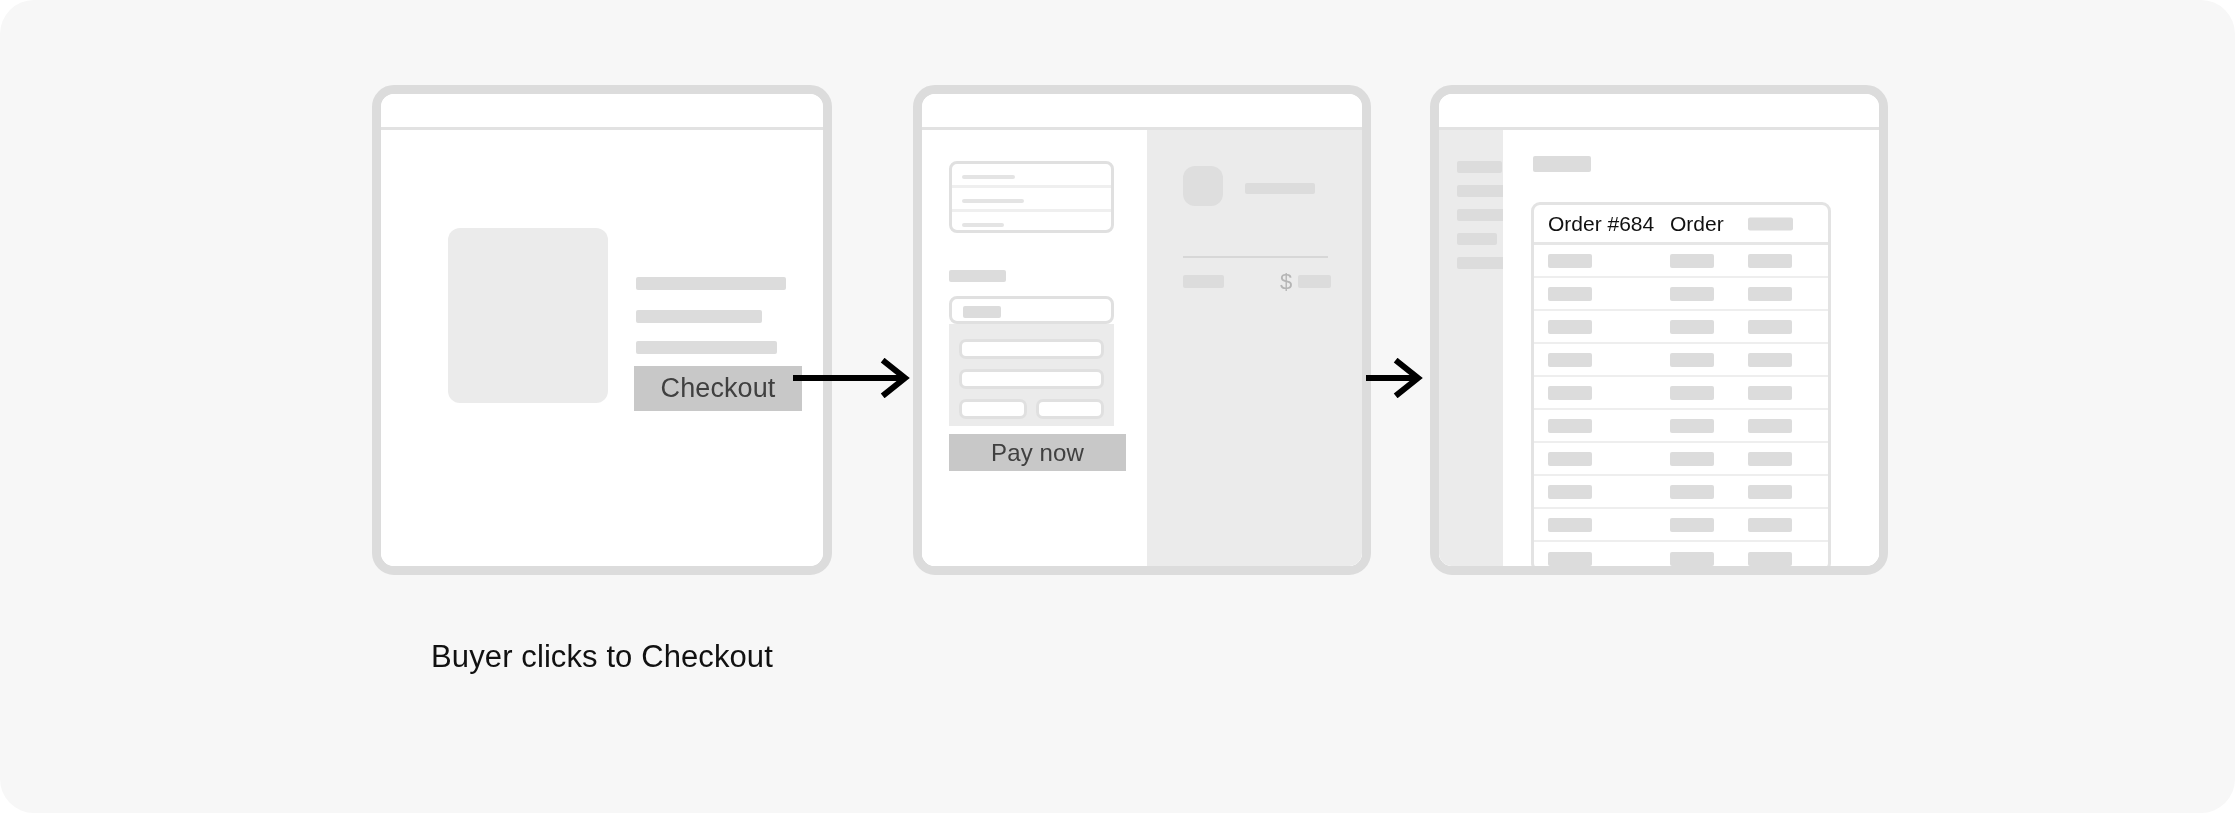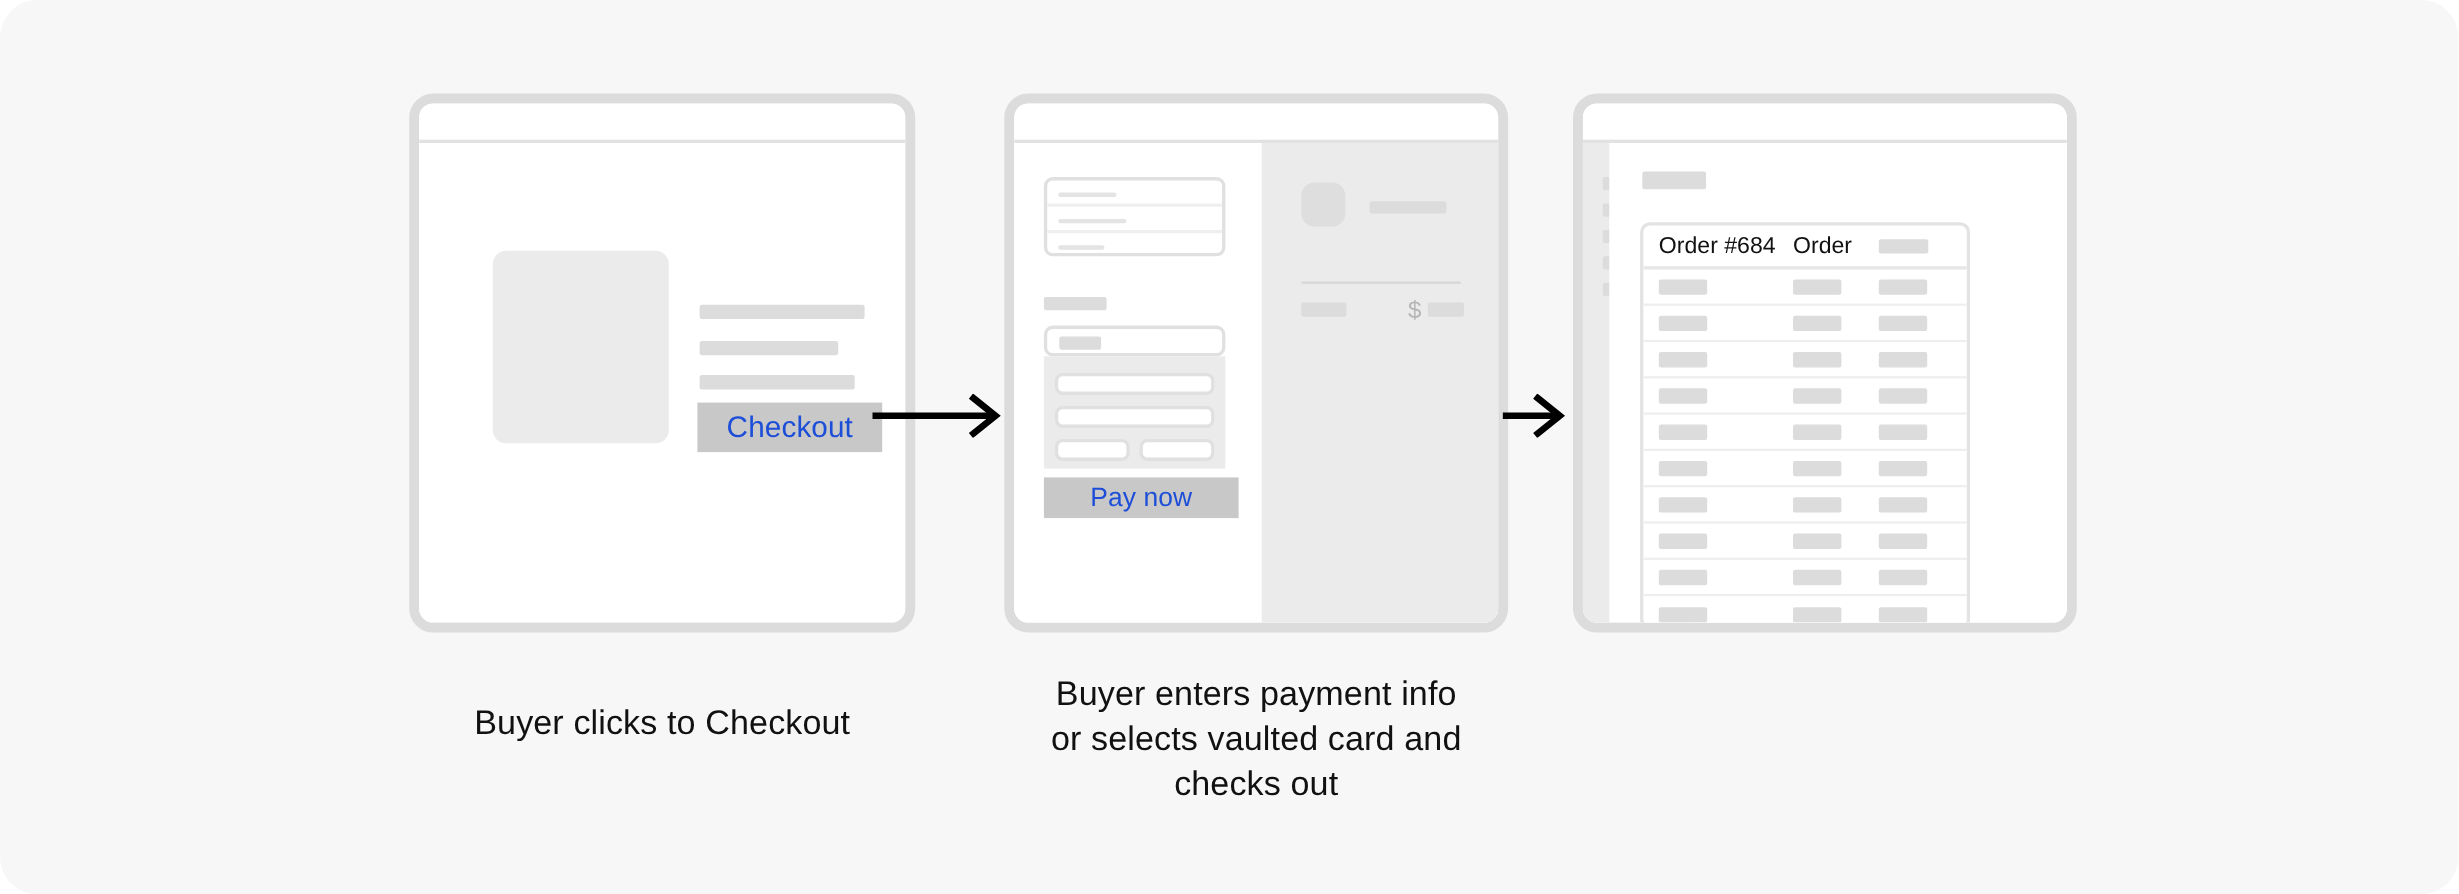--- a/index.html
+++ b/index.html
@@ -58,21 +58,21 @@
 
   
   .product-image {
     position: absolute;
     background: #ebebeb;
     border-radius: 12px;
   }
   .cta-button {
     position: absolute;
     background: #c8c8c8;
-    color: #1d4ed8;
+    color: #404040;
     display: flex;
     align-items: center;
     justify-content: center;
     font-size: 27px;
     letter-spacing: 0.1px;
     white-space: nowrap;
   }
 
   
   .arrow {
@@ -274,21 +274,21 @@
     <div class="panel-body">
 
       <div class="admin-sidebar" style="width:96px;">
         <div class="ph" style="left:18px; top:31px; width:45px; height:12px;"></div>
         <div class="ph" style="left:18px; top:55px; width:57px; height:12px;"></div>
         <div class="ph" style="left:18px; top:79px; width:53px; height:12px;"></div>
         <div class="ph" style="left:18px; top:103px; width:40px; height:12px;"></div>
         <div class="ph" style="left:18px; top:127px; width:57px; height:12px;"></div>
       </div>
 
-      <div class="admin-main" style="width:416px;">
+      <div class="admin-main" style="width:376px;">
         <div class="ph" style="left:30px; top:26px; width:58px; height:16px;"></div>
 
         <div class="orders-table" style="left:28px; top:72px; width:300px; height:370px;">
 
           <div class="orders-row head">
             <span class="cell-text" style="left:14px;">Order #684</span>
             <span class="cell-text" style="left:136px;">Order</span>
             <span class="cell-ph" style="left:214px; width:45px; height:13px;"></span>
           </div>
 
@@ -346,20 +346,15 @@
         </div>
       </div>
 
     </div>
   </div>
 
   <div class="caption" style="left:332px; top:610px; width:540px;margin-top:26px;">
     <span class="caption-line">Buyer clicks to Checkout</span>
   </div>
 
-  <div class="caption" style="left:872px; top:610px; width:540px;">
-    <span class="caption-line">Buyer enters payment info</span>
-    <span class="caption-line">or selects vaulted card and</span>
-    <span class="caption-line">checks out</span>
-  </div>
 
 
 </div>
 
 </body></html>

